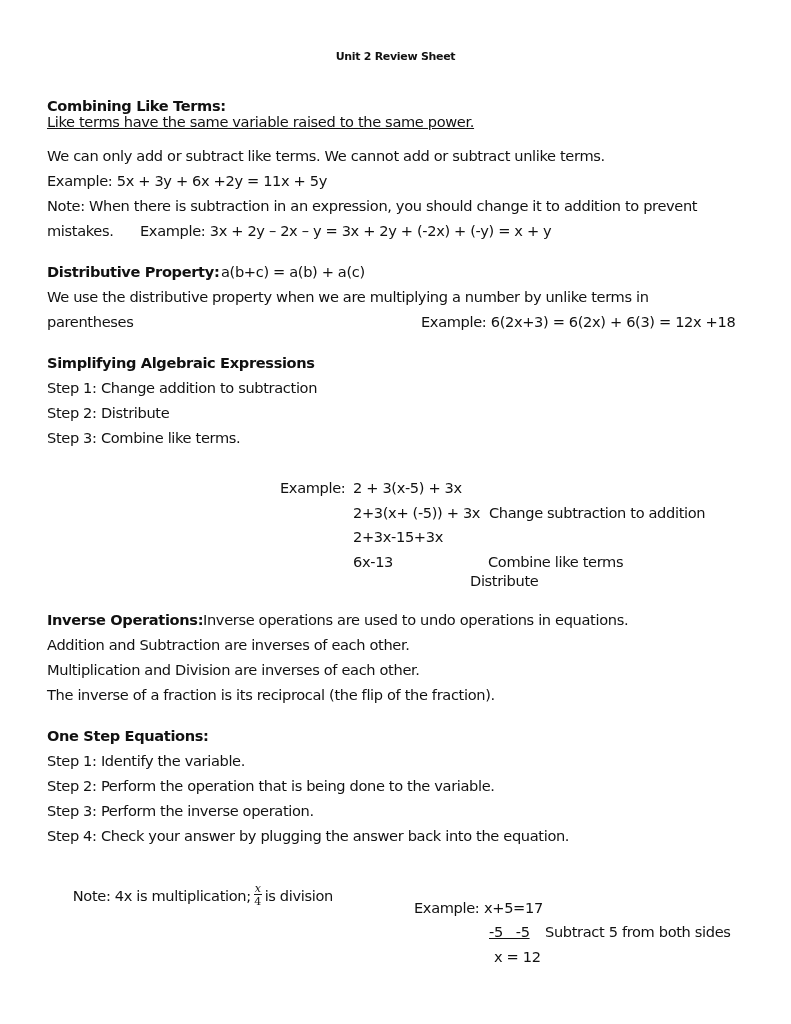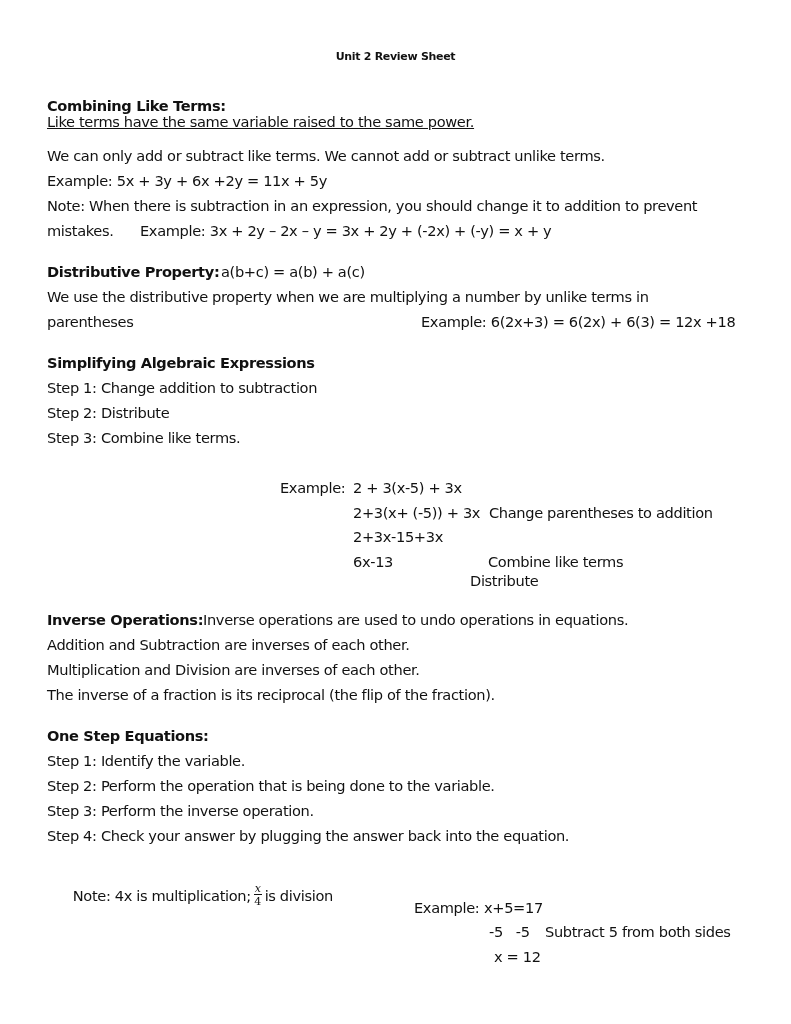--- a/index.html
+++ b/index.html
@@ -29,20 +29,21 @@
       position: absolute;
       top: 50px;
       left: 0;
       width: 791px;
       text-align: center;
       font-size: 11px;
       font-weight: bold;
       letter-spacing: -0.3px;
     }
     .ul {
+      text-decoration: underline;
     }
     .frac {
       display: inline-block;
       vertical-align: middle;
       text-align: center;
       font-family: "DejaVu Serif", serif;
       font-size: 11px;
       line-height: 11px;
       margin: 0 3px;
       position: relative;
@@ -86,21 +87,21 @@
 
   <div>
     <div class="line bold" style="top:354px; left:47px;">Simplifying Algebraic Expressions</div>
     <div class="line" style="top:379px; left:47px;">Step 1: Change addition to subtraction</div>
     <div class="line" style="top:404px; left:47px;">Step 2: Distribute</div>
     <div class="line" style="top:429px; left:47px;">Step 3: Combine like terms.</div>
 
     <div class="line" style="top:479px; left:280px;">Example:</div>
     <div class="line" style="top:479px; left:353px;">2 + 3(x-5) + 3x</div>
     <div class="line" style="top:504px; left:353px;">2+3(x+ (-5)) + 3x</div>
-    <div class="line" style="top:504px; left:489px;">Change parentheses to addition</div>
+    <div class="line" style="top:504px; left:489px;">Change subtraction to addition</div>
     <div class="line" style="top:528px; left:353px;">2+3x-15+3x</div>
     <div class="line" style="top:528px; left:470px;margin-top:44px;">Distribute</div>
     <div class="line" style="top:553px; left:353px;">6x-13</div>
     <div class="line" style="top:553px; left:488px;">Combine like terms</div>
   </div>
 
   <div>
     <div class="line bold" style="top:611px; left:47px;">Inverse Operations:</div>
     <div class="line" style="top:611px; left:203px;">Inverse operations are used to undo operations in equations.</div>
     <div class="line" style="top:636px; left:47px;">Addition and Subtraction are inverses of each other.</div>

